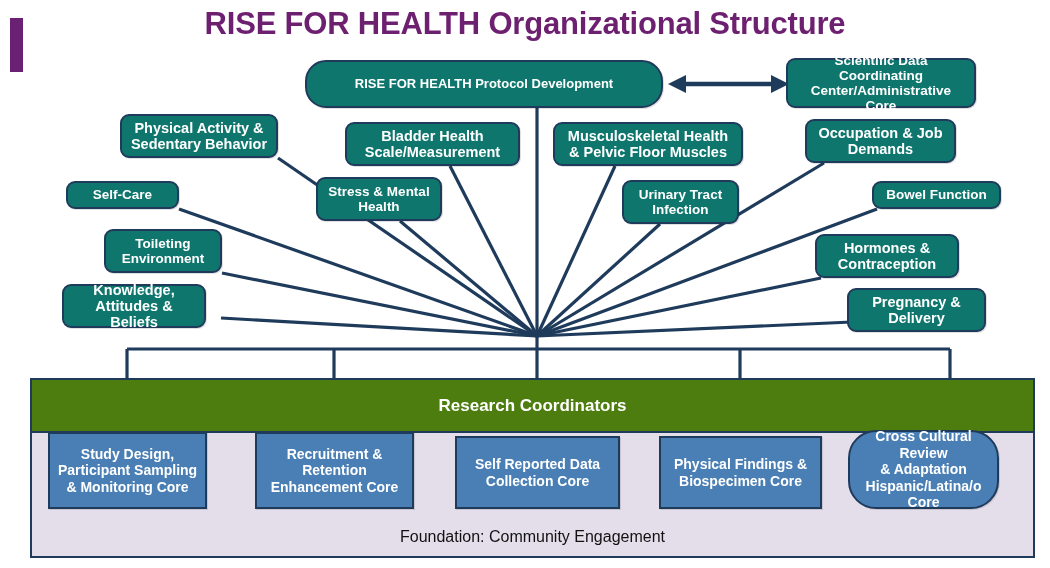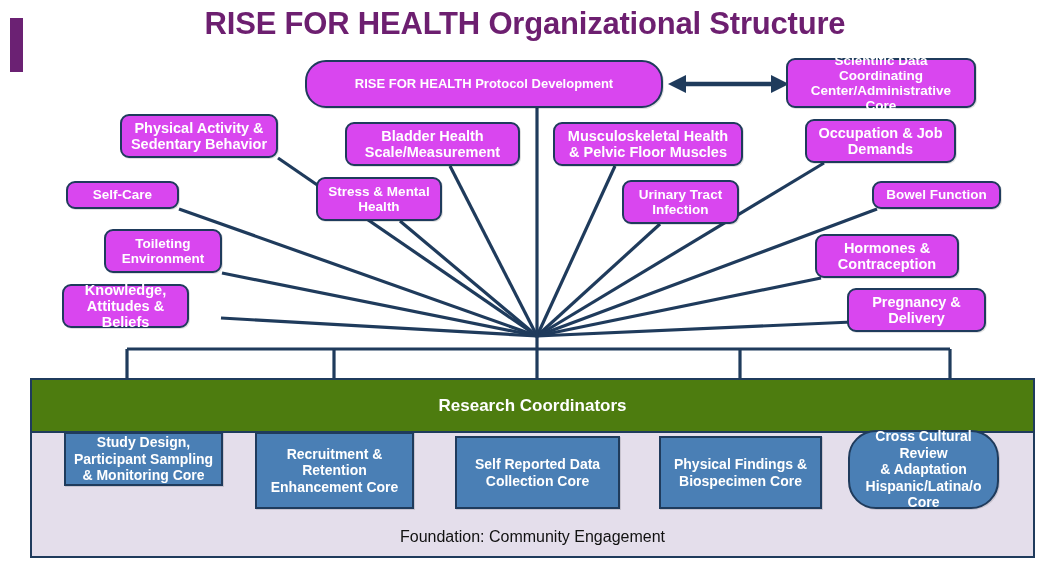--- a/index.html
+++ b/index.html
@@ -46,21 +46,21 @@
     top: 0;
     width: 1050px;
     height: 568px;
     pointer-events: none;
   }
 
   
   .node {
     position: absolute;
     box-sizing: border-box;
-    background: #d946ef;
+    background: #0f766e;
     border: 2.5px solid #1F3B5C;
     border-radius: 9px;
     color: #ffffff;
     font-weight: bold;
     display: flex;
     align-items: center;
     justify-content: center;
     text-align: center;
     line-height: 1.12;
     padding: 2px 6px;
@@ -173,21 +173,21 @@
 
   <div class="node small" id="node-data-coordinating-center" style="left:786px; top:58px; width:190px; height:50px;">Scientific Data Coordinating
 Center/Administrative Core</div>
 
   <div id="domain-nodes">
       <div class="node" style="left: 120px; top: 114px; width: 158px; height: 44px;">Physical Activity &amp;
 Sedentary Behavior</div>
       <div class="node small" style="left: 66px; top: 181px; width: 113px; height: 28px; border-radius: 9px;">Self-Care</div>
       <div class="node small" style="left: 104px; top: 229px; width: 118px; height: 44px;">Toileting
 Environment</div>
-      <div class="node" style="left: 62px; top: 284px; width: 127px; height: 44px;">Knowledge,
+      <div class="node" style="left: 62px; top: 284px; width: 144px; height: 44px;">Knowledge,
 Attitudes &amp; Beliefs</div>
       <div class="node" style="left: 345px; top: 122px; width: 175px; height: 44px;">Bladder Health
 Scale/Measurement</div>
       <div class="node small" style="left: 316px; top: 177px; width: 126px; height: 44px;">Stress &amp; Mental
 Health</div>
       <div class="node" style="left: 553px; top: 122px; width: 190px; height: 44px;">Musculoskeletal Health
 &amp; Pelvic Floor Muscles</div>
       <div class="node small" style="left: 622px; top: 180px; width: 117px; height: 44px;">Urinary Tract
 Infection</div>
       <div class="node" style="left: 805px; top: 119px; width: 151px; height: 44px;">Occupation &amp; Job
@@ -197,21 +197,21 @@
 Contraception</div>
       <div class="node" style="left: 847px; top: 288px; width: 139px; height: 44px;">Pregnancy &amp;
 Delivery</div>
     </div>
 
   <div id="bottom-frame"></div>
   <div id="coordinators-band">Research Coordinators</div>
   <div id="foundation-label">Foundation: Community Engagement</div>
 
   <div id="core-boxes">
-      <div class="core-box" style="left: 64px; top: 432px; width: 159px; height: 54px;">Study Design,
+      <div class="core-box" style="left: 48px; top: 432px; width: 159px; height: 77px;">Study Design,
 Participant Sampling
 &amp; Monitoring Core</div>
       <div class="core-box" style="left: 255px; top: 432px; width: 159px; height: 77px;">Recruitment &amp;
 Retention
 Enhancement Core</div>
       <div class="core-box" style="left: 455px; top: 436px; width: 165px; height: 73px;">Self Reported Data
 Collection Core</div>
       <div class="core-box" style="left: 659px; top: 436px; width: 163px; height: 73px;">Physical Findings &amp;
 Biospecimen Core</div>
       <div class="core-box" style="left: 848px; top: 430px; width: 151px; height: 79px; border-radius: 28px;">Cross Cultural Review

